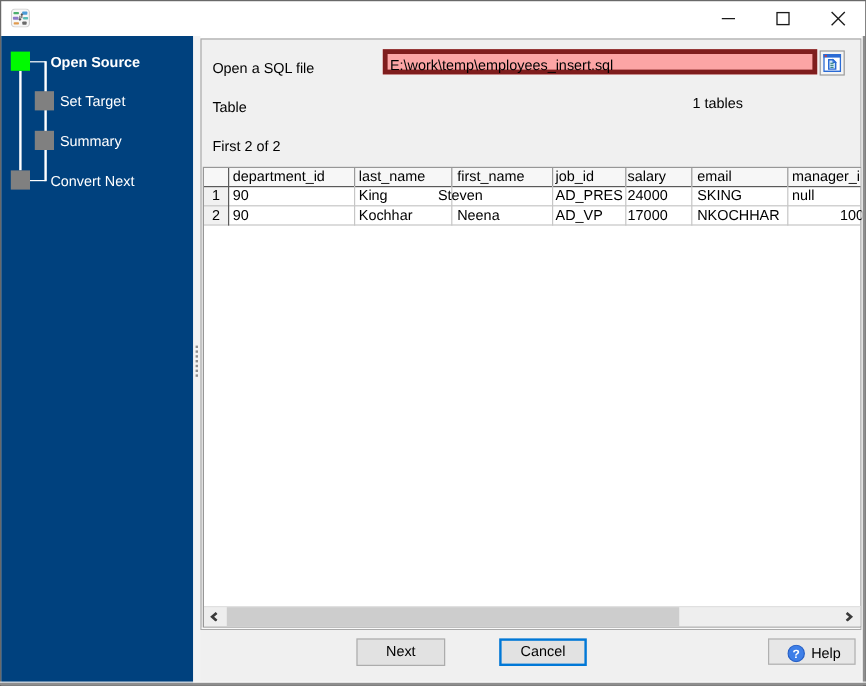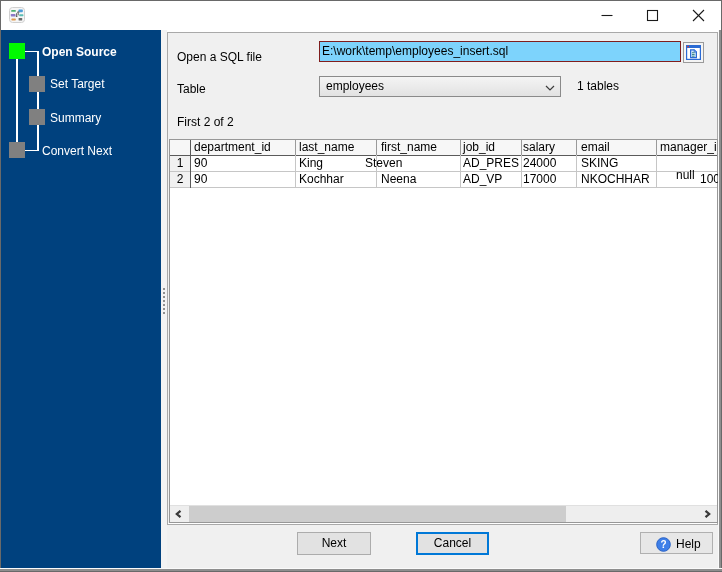--- a/index.html
+++ b/index.html
@@ -57,40 +57,35 @@
 
   <div class="abs" style="left:163px;top:288px;width:2px;height:2px;background:#8f8f8f;"></div>
   <div class="abs" style="left:163px;top:292px;width:2px;height:2px;background:#8f8f8f;"></div>
   <div class="abs" style="left:163px;top:296px;width:2px;height:2px;background:#8f8f8f;"></div>
   <div class="abs" style="left:163px;top:300px;width:2px;height:2px;background:#8f8f8f;"></div>
   <div class="abs" style="left:163px;top:304px;width:2px;height:2px;background:#8f8f8f;"></div>
   <div class="abs" style="left:163px;top:308px;width:2px;height:2px;background:#8f8f8f;"></div>
   <div class="abs" style="left:163px;top:312px;width:2px;height:2px;background:#8f8f8f;"></div>
 
   <div class="abs" style="left:177px;top:50px;line-height:14px;">Open a SQL file</div>
-  <div class="abs" style="left:319px;top:41px;width:362px;height:21px;border:1px solid #7f1d1d;box-sizing:border-box;background:#7dd3fc;line-height:19px;padding-left:2px;">E:\work\temp\employees_insert.sql</div>
+  <div class="abs" style="left:319px;top:41px;width:362px;height:21px;border:4px solid #7f1d1d;box-sizing:border-box;background:#fca5a5;line-height:19px;padding-left:2px;">E:\work\temp\employees_insert.sql</div>
   <div class="abs" style="left:683px;top:42px;width:21px;height:21px;border:1px solid #9a9a9a;box-sizing:border-box;background:#f4f4f4;">
     <svg width="15" height="15" viewBox="0 0 15 15" style="position:absolute;left:2px;top:2px;">
       <rect x="0.6" y="0.6" width="13.8" height="13.8" fill="#ffffff" stroke="#2a6ad4" stroke-width="1.2"></rect>
       <rect x="0" y="0" width="15" height="3" fill="#2a6ad4"></rect>
       <rect x="1.4" y="0.8" width="1.5" height="1.5" fill="#e23a2e"></rect>
       <path d="M4.6 4.8 h3.6 l2.2 2.2 v5.6 h-5.8 z" fill="#cfe7fa" stroke="#2a6ad4" stroke-width="1.2"></path>
       <path d="M8.2 4.8 v2.2 h2.2 z" fill="#ffffff" stroke="#2a6ad4" stroke-width="0.9"></path>
       <rect x="6" y="7.3" width="2.6" height="0.9" fill="#2f7d7a"></rect>
       <rect x="6" y="9" width="2.6" height="0.9" fill="#2f7d7a"></rect>
       <rect x="6" y="10.7" width="2.6" height="0.9" fill="#2f7d7a"></rect>
     </svg>
   </div>
 
   <div class="abs" style="left:177px;top:82px;line-height:14px;">Table</div>
-  <div class="abs" style="left:319px;top:76px;width:242px;height:21px;border:1px solid #8a8a8a;box-sizing:border-box;background:linear-gradient(#f4f4f4,#e2e2e2);line-height:19px;padding-left:6px;">employees
-    <svg width="10" height="6" viewBox="0 0 10 6" style="position:absolute;right:5px;top:8px;">
-      <path d="M1 1 L5 5 L9 1" stroke="#3c3c3c" stroke-width="1.2" fill="none"></path>
-    </svg>
-  </div>
   <div class="abs" style="left:577px;top:79px;line-height:14px;">1 tables</div>
 
   <div class="abs" style="left:177px;top:115px;line-height:14px;">First 2 of 2</div>
 
   <div class="abs" style="left:169px;top:139px;width:549px;height:384px;border:1px solid #979797;box-sizing:border-box;background:#fff;">
 
     <div class="abs" style="left:0;top:0;width:547px;height:15px;background:#f7f7f7;"></div>
 
     <div class="abs" style="left:0;top:15px;width:20px;height:32px;background:#f1f1f1;"></div>
 
@@ -122,21 +117,21 @@
     <div class="abs" style="left:411px;top:0px;line-height:15px;">email</div>
     <div class="abs" style="left:490px;top:0px;line-height:15px;">manager_i</div>
 
     <div class="abs" style="left:0px;top:16px;width:20px;text-align:center;line-height:15px;">1</div>
     <div class="abs" style="left:24px;top:16px;line-height:15px;">90</div>
     <div class="abs" style="left:129px;top:16px;line-height:15px;">King</div>
     <div class="abs" style="left:195px;top:16px;line-height:15px;">Steven</div>
     <div class="abs" style="left:293px;top:16px;line-height:15px;">AD_PRES</div>
     <div class="abs" style="left:353px;top:16px;line-height:15px;">24000</div>
     <div class="abs" style="left:411px;top:16px;line-height:15px;text-align:center;">SKING</div>
-    <div class="abs" style="left:490px;top:28px;line-height:15px;margin-left:16px;">null</div>
+    <div class="abs" style="left:490px;top:16px;line-height:15px;">null</div>
 
     <div class="abs" style="left:0px;top:32px;width:20px;text-align:center;line-height:15px;">2</div>
     <div class="abs" style="left:24px;top:32px;line-height:15px;">90</div>
     <div class="abs" style="left:129px;top:32px;line-height:15px;">Kochhar</div>
     <div class="abs" style="left:211px;top:32px;line-height:15px;">Neena</div>
     <div class="abs" style="left:293px;top:32px;line-height:15px;">AD_VP</div>
     <div class="abs" style="left:353px;top:32px;line-height:15px;">17000</div>
     <div class="abs" style="left:411px;top:32px;line-height:15px;">NKOCHHAR</div>
     <div class="abs" style="left:490px;top:32px;line-height:15px;margin-left:40px;">100</div>
 

